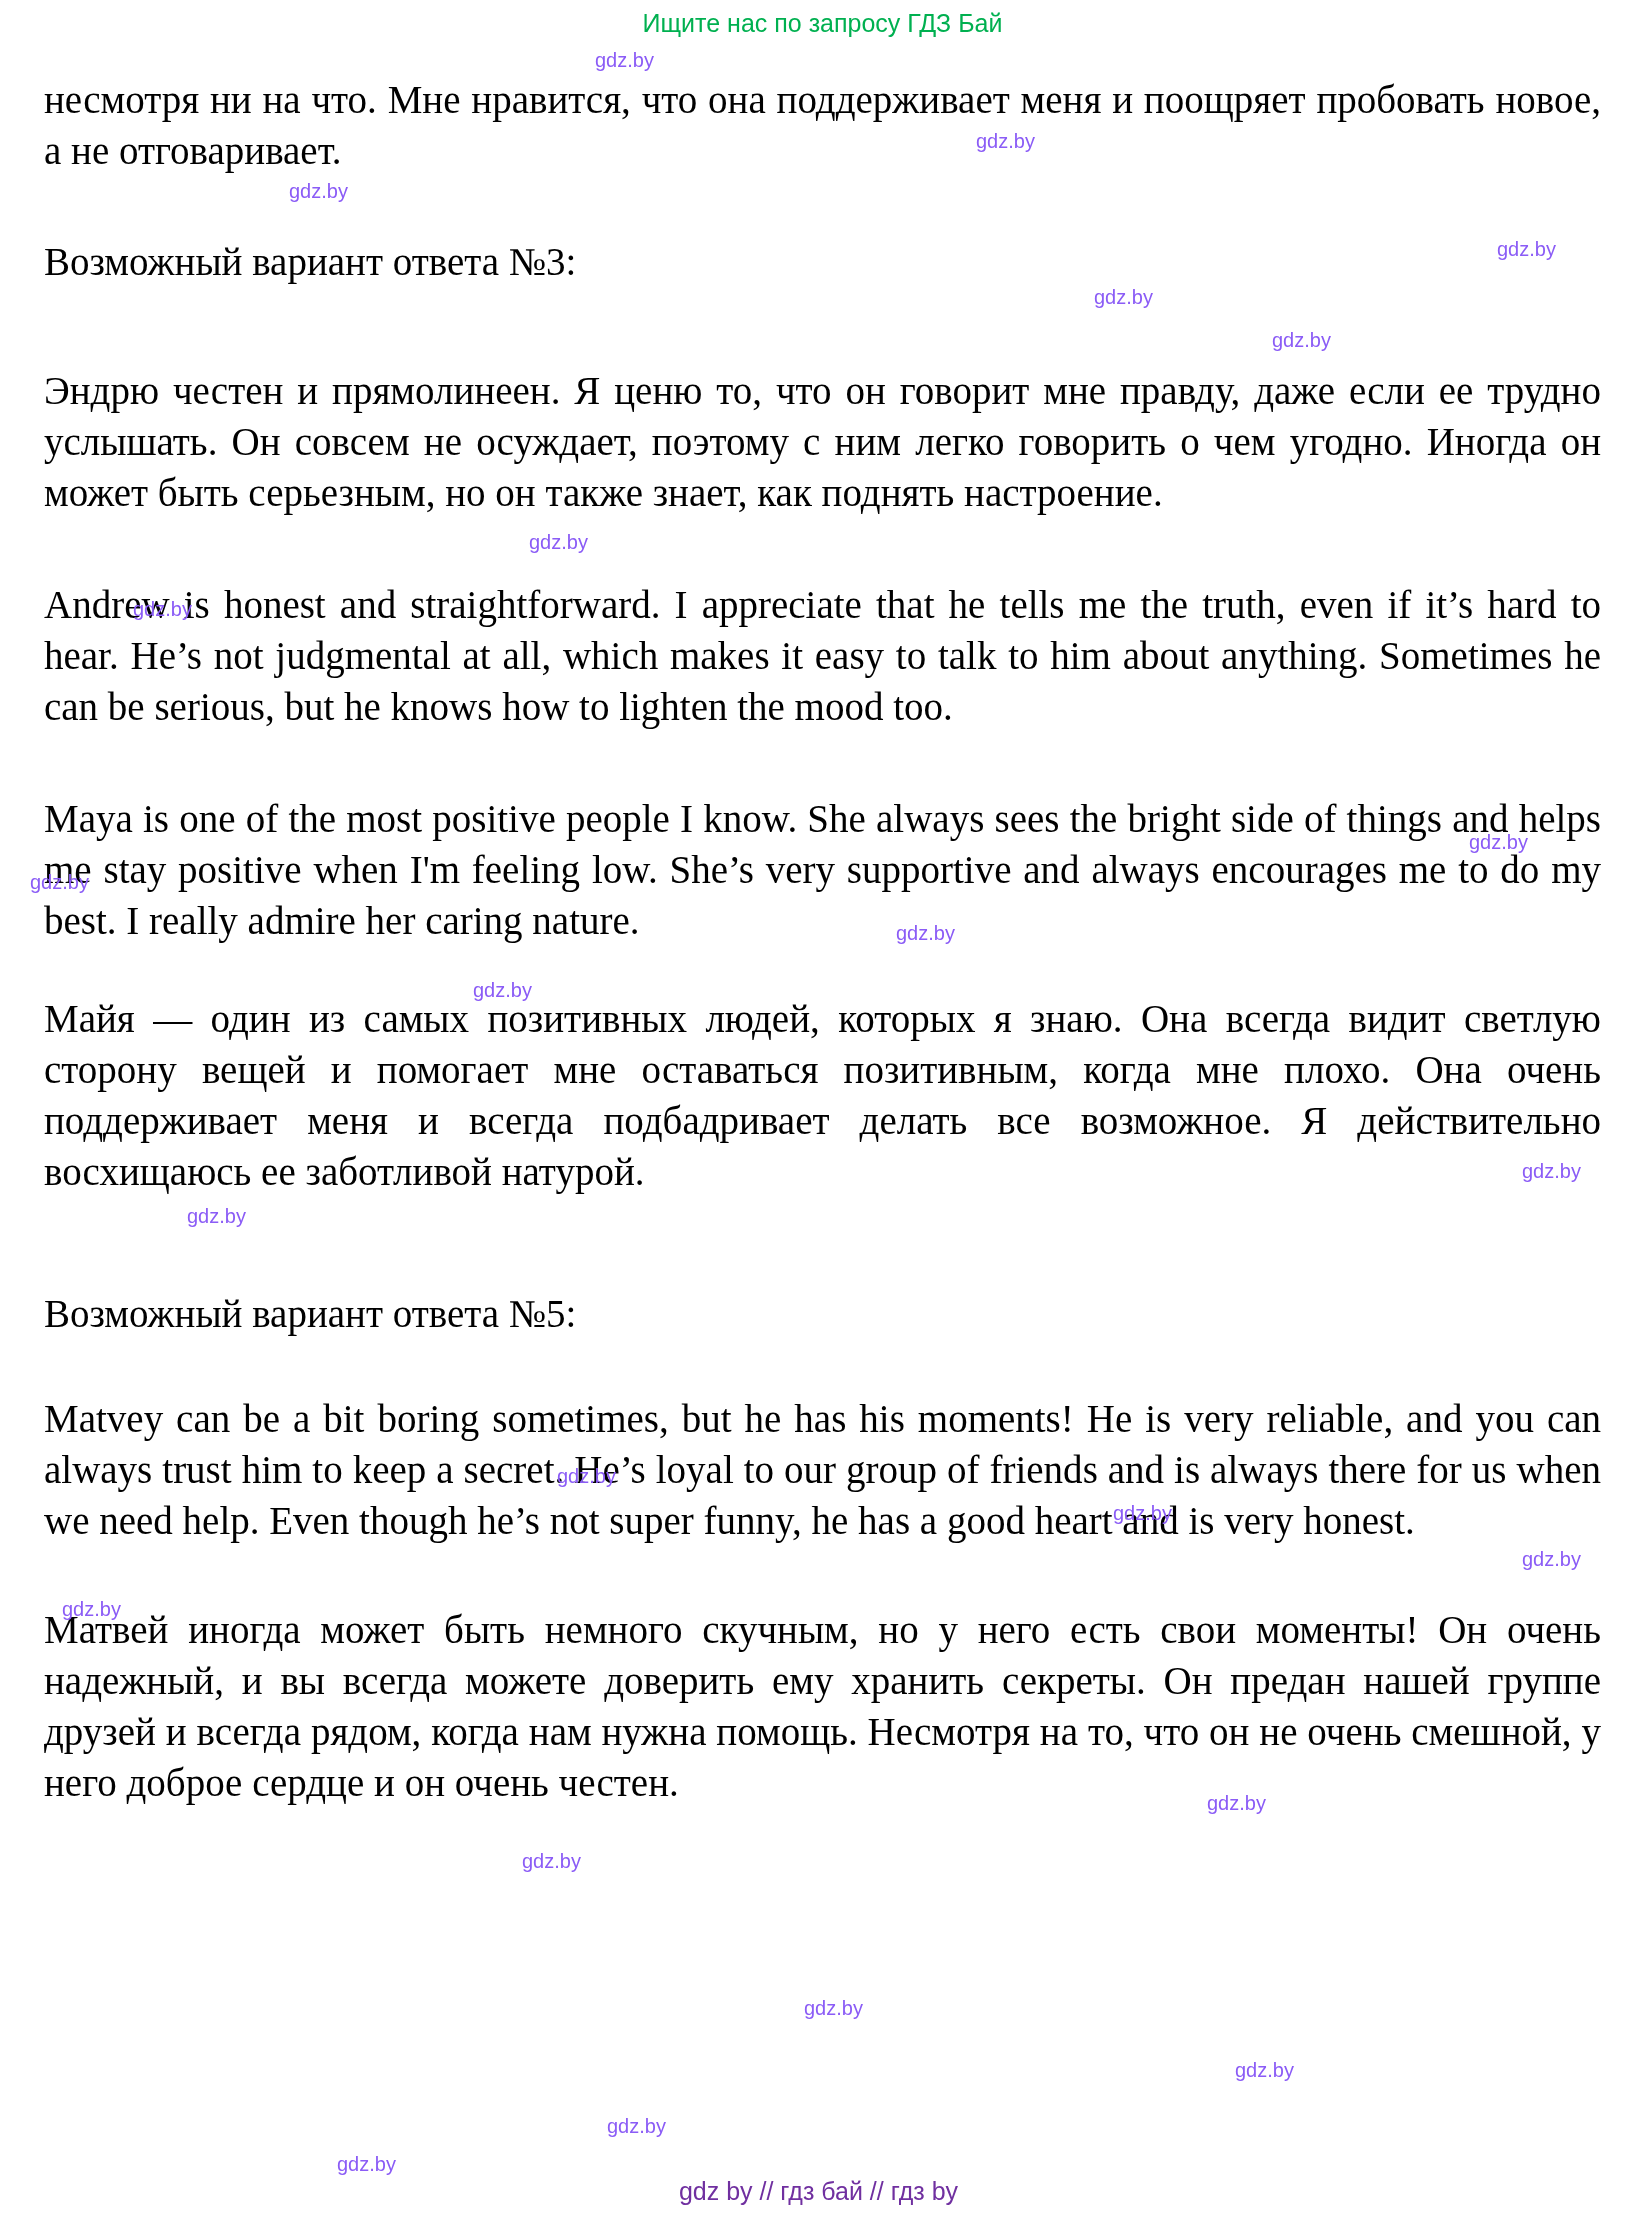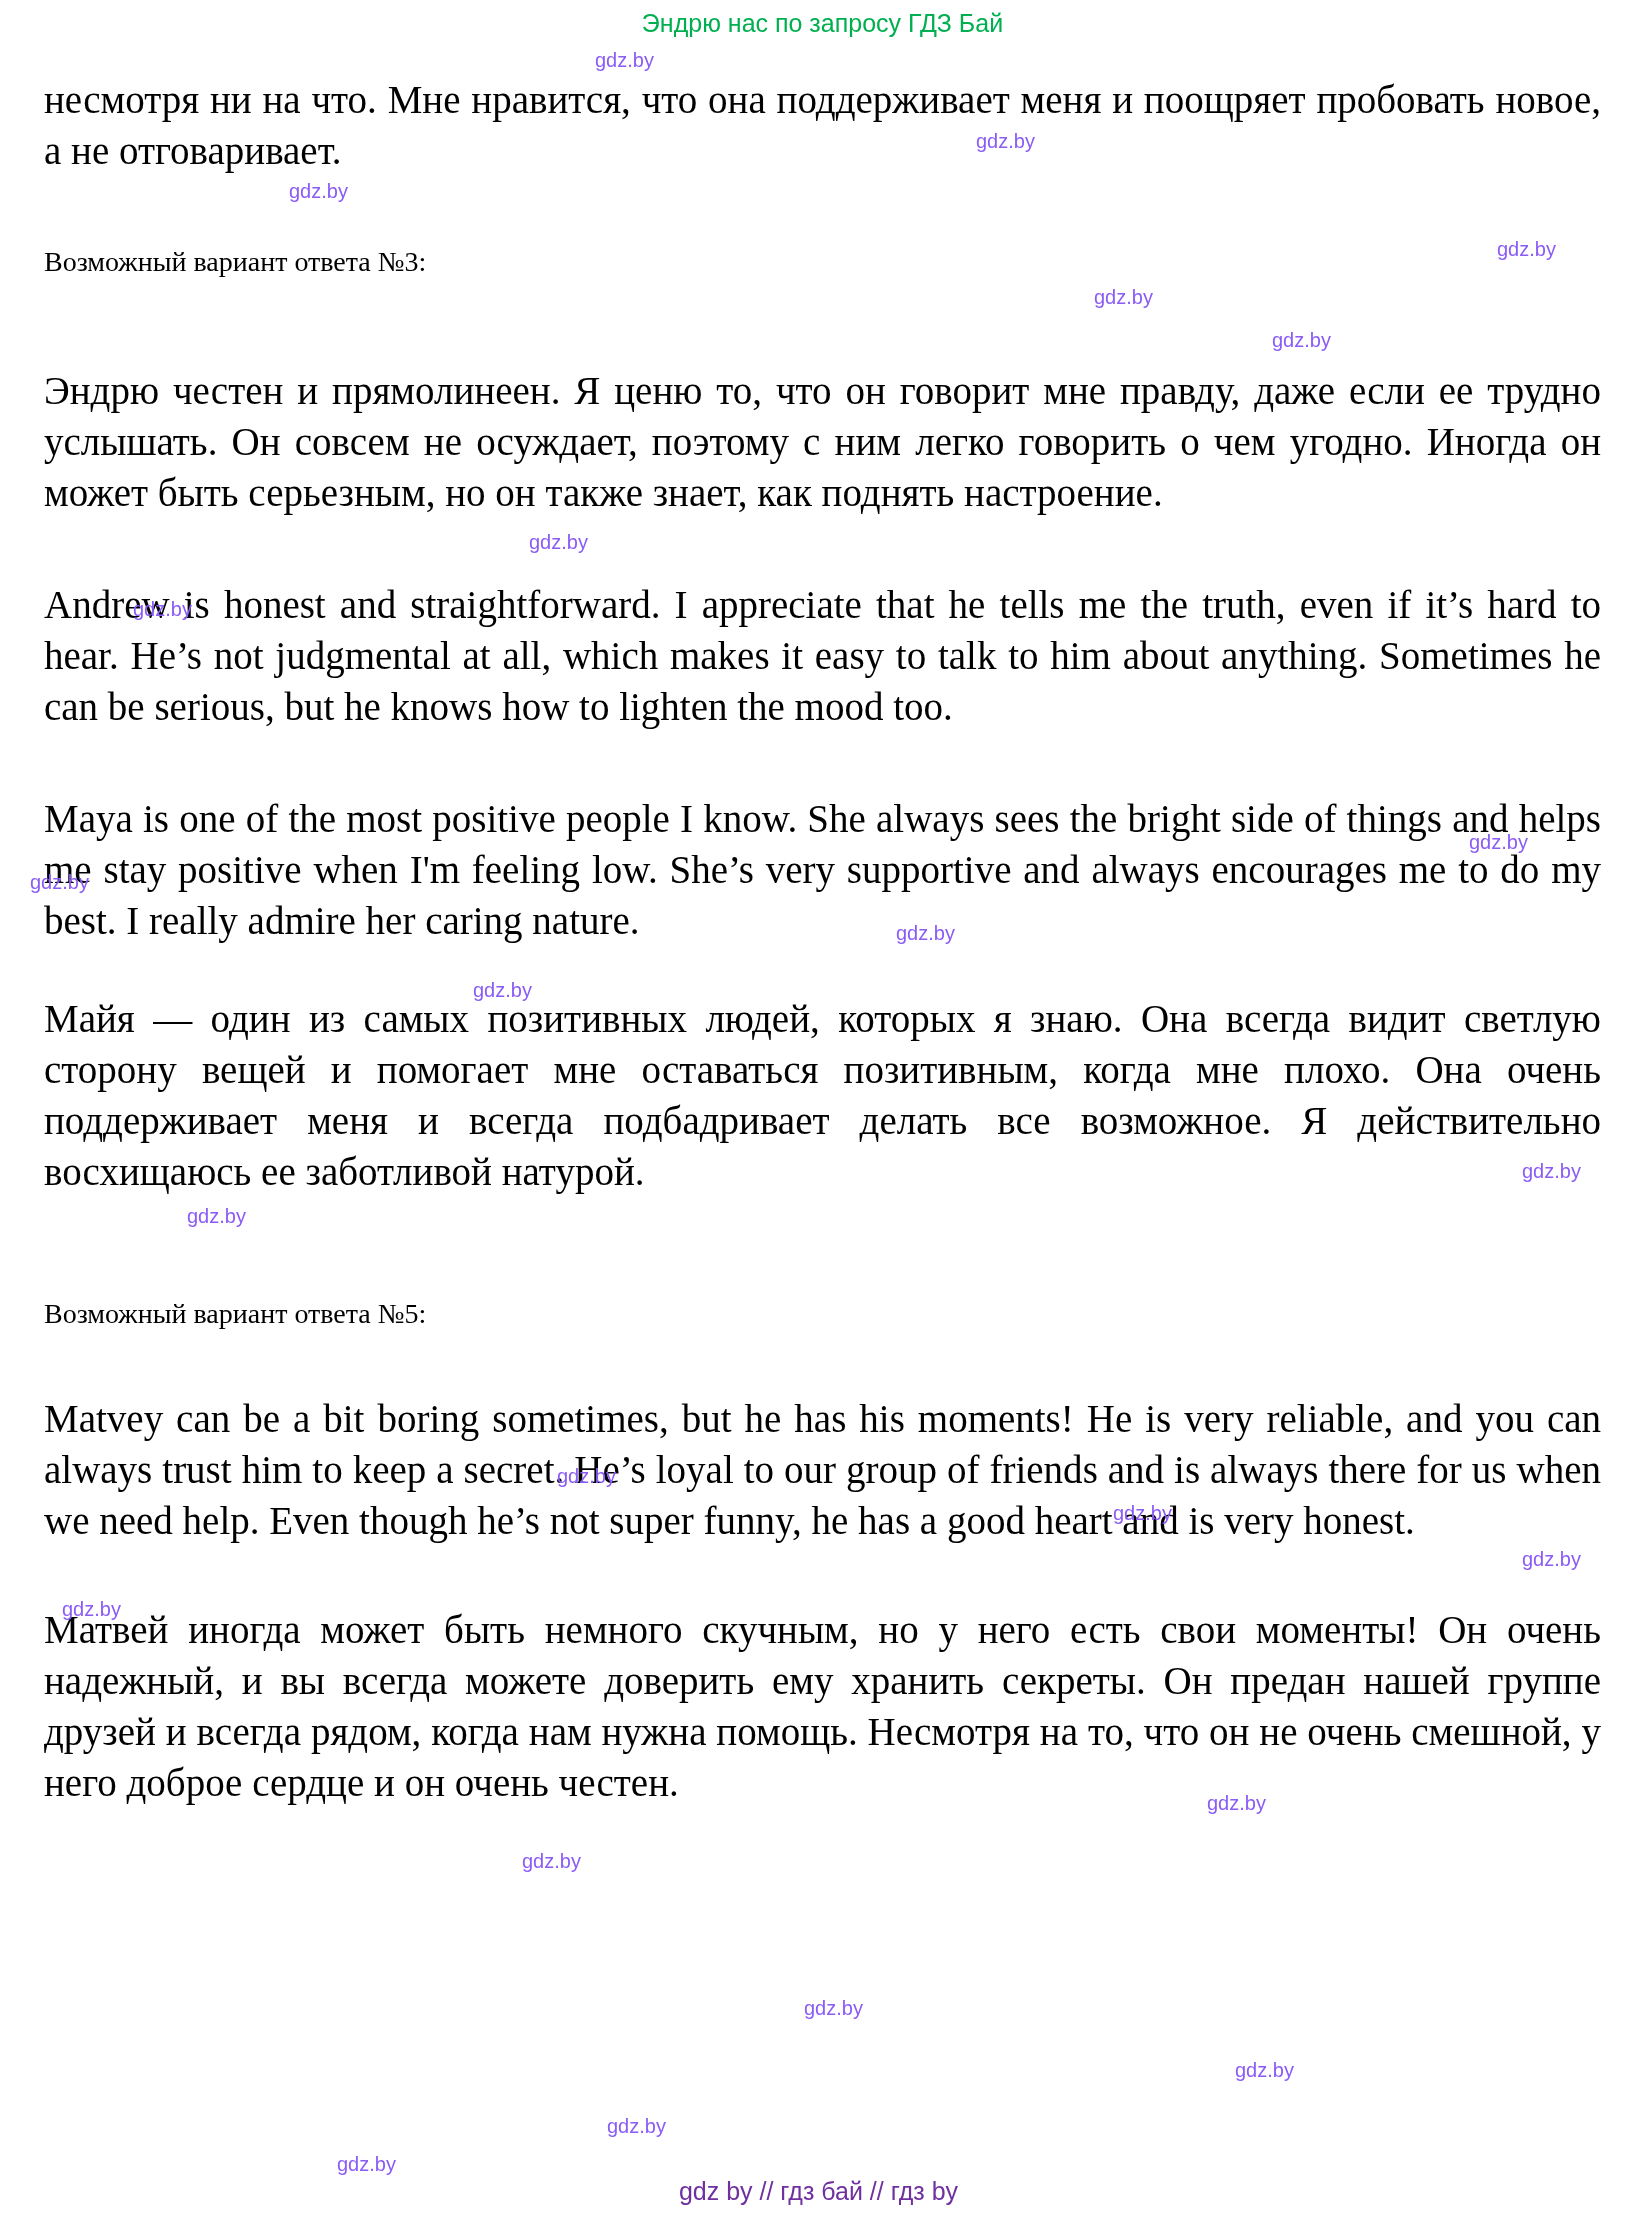--- a/index.html
+++ b/index.html
@@ -21,21 +21,21 @@
     color: #00b050;
   }
   .content { padding: 0 44px; }
   .para {
     font-size: 39px;
     line-height: 51px;
     text-align: justify;
     margin: 0;
   }
   .heading {
-    font-size: 28px;
+    font-size: 39px;
     line-height: 51px;
     margin: 0;
   }
   .wm {
     position: absolute;
     font-family: "Liberation Sans", sans-serif;
     font-size: 20px;
     line-height: 21.6px;
     color: #8b5cf6;
     white-space: nowrap;
@@ -49,21 +49,21 @@
     font-family: "Liberation Sans", sans-serif;
     font-size: 25px;
     color: #7030a0;
   }
 </style>
 </head>
 <body>
 
 <div class="page">
 
-  <div class="promo">Эндрю нас по запросу ГДЗ Бай</div>
+  <div class="promo">Ищите нас по запросу ГДЗ Бай</div>
 
   <div class="content">
 
     <p class="para" style="margin-top:36px">несмотря ни на что. Мне нравится, что она поддерживает меня и поощряет пробовать новое, а не отговаривает.</p>
 
     <section>
       <p class="heading" style="margin-top:60px">Возможный вариант ответа №3:</p>
       <p class="para" style="margin-top:78px">Эндрю честен и прямолинеен. Я ценю то, что он говорит мне правду, даже если ее трудно услышать. Он совсем не осуждает, поэтому с ним легко говорить о чем угодно. Иногда он может быть серьезным, но он также знает, как поднять настроение.</p>
       <p class="para" style="margin-top:61px">Andrew is honest and straightforward. I appreciate that he tells me the truth, even if it’s hard to hear. He’s not judgmental at all, which makes it easy to talk to him about anything. Sometimes he can be serious, but he knows how to lighten the mood too.</p>
     </section>

